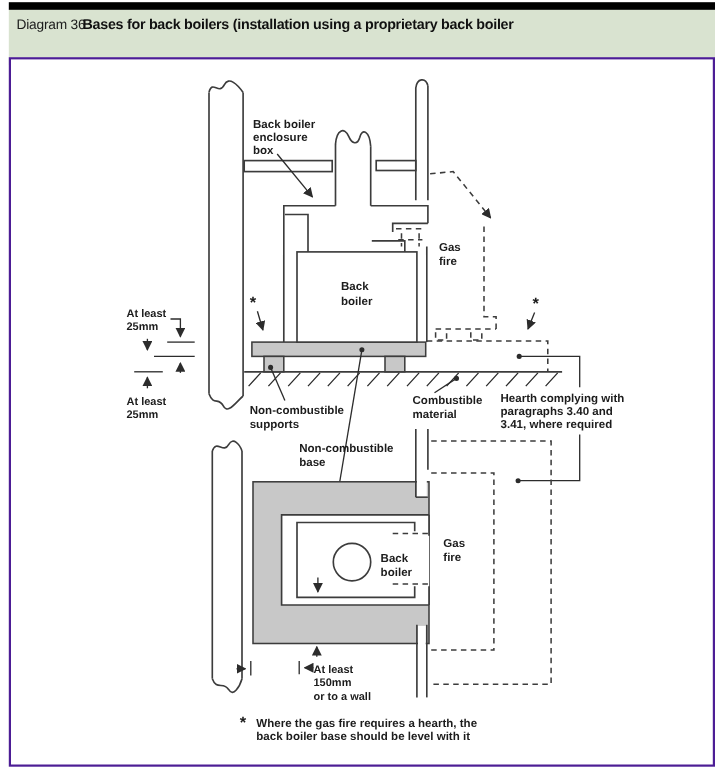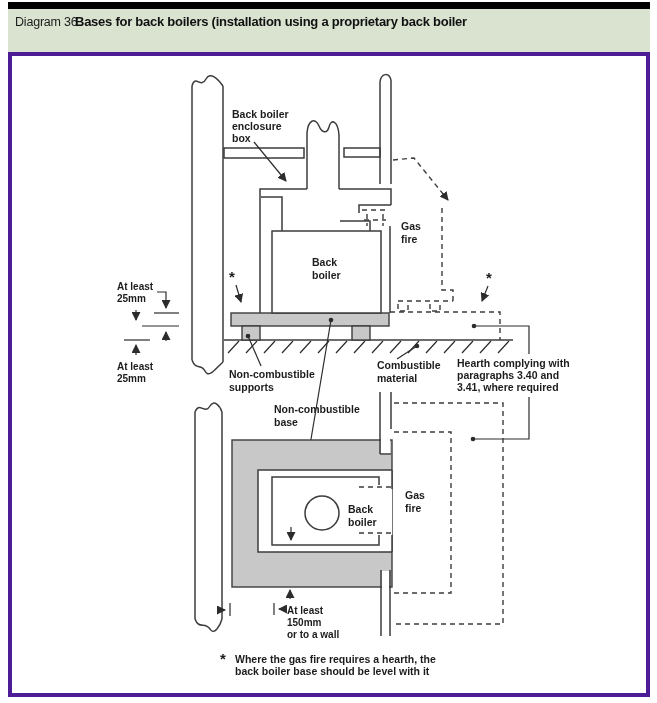--- a/index.html
+++ b/index.html
@@ -1,21 +1,21 @@
 <!DOCTYPE html>
 <html><head>
 <meta charset="utf-8">
 <style>
   html,body{margin:0;padding:0;background:#ffffff;}
   .page{position:relative;width:657px;height:703px;background:#fff;font-family:"Liberation Sans",sans-serif;overflow:hidden;}
   .top-bar{position:absolute;left:8px;top:2px;width:642px;height:7px;background:#000;}
   .header{position:absolute;left:8px;top:9px;width:642px;height:50px;background:#d9e3d0;}
   .diag-label{position:absolute;left:7px;top:6px;font-size:12.5px;letter-spacing:-0.2px;color:#1c1c1c;}
   .diag-title{position:absolute;left:67px;top:5px;font-size:13px;font-weight:bold;letter-spacing:-0.25px;line-height:15.5px;color:#111;}
-  .box{position:absolute;left:8px;top:52px;width:642px;height:645px;border:4px solid #4c1d95;background:#fff;box-sizing:border-box;}
+  .box{position:absolute;left:8px;top:52px;width:642px;height:645px;border:2px solid #4c1d95;background:#fff;box-sizing:border-box;}
   svg{display:block;}
   .ln{stroke:#3c3c3c;stroke-width:1.5;fill:none;}
   .lt{stroke:#2c2c2c;stroke-width:1.2;fill:none;}
   .dash{stroke:#3c3c3c;stroke-width:1.4;fill:none;stroke-dasharray:5 4;}
   .grey{fill:#c8c8c8;stroke:#3c3c3c;stroke-width:1.4;}
   .white{fill:#ffffff;}
   .lbl{font-family:"Liberation Sans",sans-serif;font-size:10.5px;font-weight:bold;fill:#1c1c1c;}
   .dim{font-family:"Liberation Sans",sans-serif;font-size:10px;font-weight:bold;fill:#1c1c1c;}
   .ast{font-family:"Liberation Sans",sans-serif;font-size:15px;font-weight:bold;fill:#1c1c1c;}
   .fnote{font-family:"Liberation Sans",sans-serif;font-size:10.5px;font-weight:bold;fill:#1c1c1c;}

